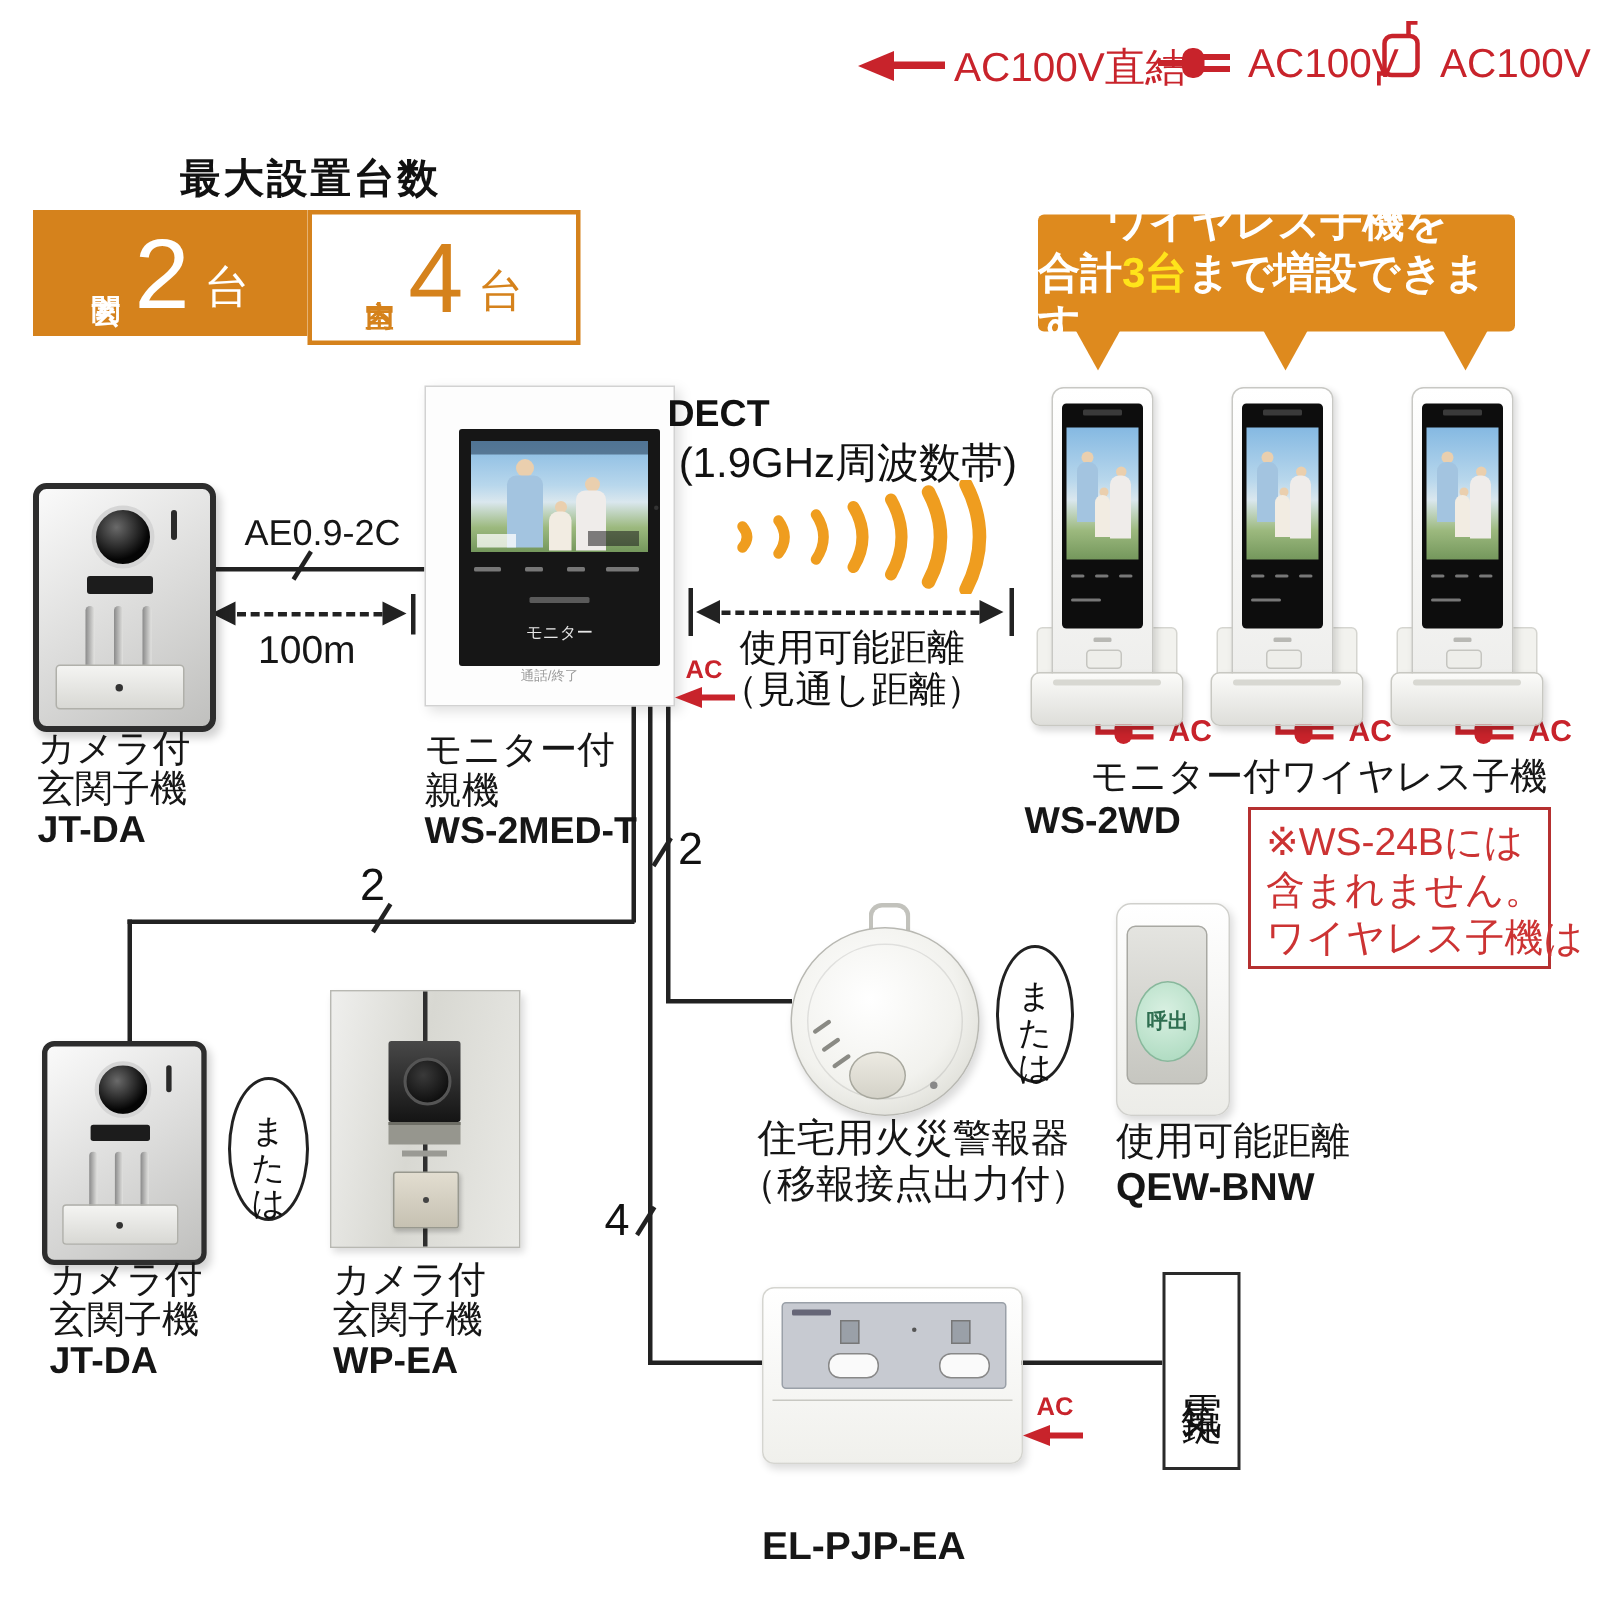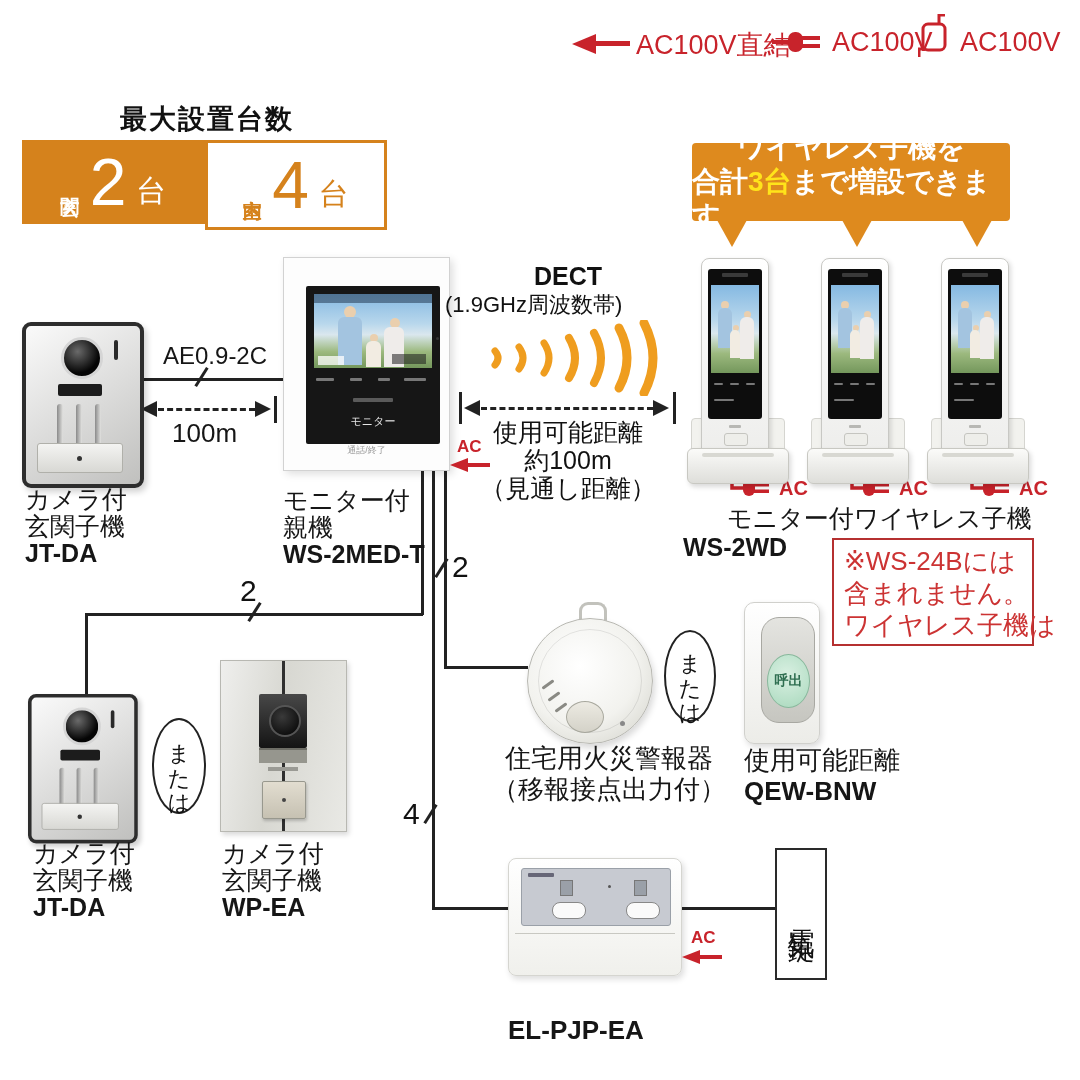--- a/index.html
+++ b/index.html
@@ -49,21 +49,21 @@
   .cradle-front{position:absolute;width:100px;height:34px;background:linear-gradient(#fbfbf9,#dededa);border:1px solid #c8c8c2;border-radius:6px;box-shadow:2px 3px 5px rgba(0,0,0,.15);z-index:3;}
   .gray-dash{position:absolute;background:#777;border-radius:1px;}
   
   .note{position:absolute;left:832px;top:538px;width:202px;height:108px;border:2.5px solid #B53030;background:#fff;padding:5px 10px;box-sizing:border-box;font-size:26px;line-height:32px;font-weight:500;color:#CC3333;z-index:4;white-space:nowrap;}
   
   .smoke-disc{position:absolute;left:527px;top:618px;width:124px;height:124px;border-radius:50%;background:radial-gradient(circle at 42% 38%,#ffffff,#f2f2ee 55%,#dbdbd4 85%,#c9c9c2);border:1px solid #b8b8b2;box-shadow:2px 4px 6px rgba(0,0,0,.15);}
   .smoke-ring{position:absolute;left:10px;top:10px;right:10px;bottom:10px;border:1px solid rgba(0,0,0,.09);border-radius:50%;}
   .vent{position:absolute;width:14px;height:3px;background:#8a8a84;border-radius:2px;transform:rotate(-35deg);}
   
   .callbtn{position:absolute;left:744px;top:602px;width:74px;height:140px;background:linear-gradient(#ffffff,#ecece8);border:1px solid #d0d0cc;border-radius:10px;box-shadow:2px 3px 6px rgba(0,0,0,.15);}
-  .callbtn .btn{position:absolute;left:16px;top:14px;width:52px;height:104px;background:linear-gradient(#e4e4e0,#c6c6c0);border:1px solid #a8a8a2;border-radius:18px;}
+  .callbtn .btn{position:absolute;left:6px;top:14px;width:52px;height:104px;background:linear-gradient(#e4e4e0,#c6c6c0);border:1px solid #a8a8a2;border-radius:6px;}
   .callbtn .green{position:absolute;left:5px;top:36px;width:41px;height:52px;border-radius:50%;background:radial-gradient(circle at 45% 38%,#d9f0e2,#a8d8bc);border:1px solid #88b89c;display:flex;align-items:center;justify-content:center;font-size:14px;font-weight:600;color:#2e6e50;}
   
   .ctrl{position:absolute;left:508px;top:858px;width:172px;height:116px;background:linear-gradient(#ffffff,#f0f0ec);border:1px solid #d5d5d0;border-radius:8px;box-shadow:2px 3px 6px rgba(0,0,0,.14);}
   .ctrl .panel{position:absolute;left:12px;top:9px;width:148px;height:56px;background:#c7cad1;border:1px solid #9aa0a8;border-radius:3px;}
   .ctrl .pill{position:absolute;width:32px;height:15px;background:#fafafa;border:1px solid #888;border-radius:8px;}
   .ctrl .ind{position:absolute;width:11px;height:14px;background:#9aa0a8;border:1px solid #777;}
   .lockbox{position:absolute;left:775px;top:848px;width:48px;height:128px;border:2.5px solid #2a2a2a;background:#fff;display:flex;align-items:center;justify-content:center;writing-mode:vertical-rl;text-orientation:upright;font-size:27px;font-weight:500;letter-spacing:4px;}
 </style>
 </head>
 <body>
@@ -173,40 +173,39 @@
     <div class="abs" style="left:152px;top:79px;width:3px;height:3px;border-radius:50%;background:#333;"></div>
     <div class="abs" style="left:0;top:186px;width:165px;text-align:center;font-size:9px;color:#9a9a9a;">通話/終了</div>
   </div>
   <div class="abs jp" style="left:283px;top:487px;">モニター付</div>
   <div class="abs jp" style="left:283px;top:514px;">親機</div>
   <div class="abs jp" style="left:283px;top:541px;font-weight:600;">WS-2MED-T</div>
   <div class="abs red" style="left:457px;top:437px;font-size:17px;font-weight:700;">AC</div>
   <div class="red-head" style="left:450px;top:458px;"></div>
   <div class="red-line" style="left:466px;top:463px;width:24px;"></div>
 
-  <div class="abs" style="left:445px;top:262px;width:246px;text-align:center;font-size:25px;font-weight:600;">DECT</div>
-  <div class="abs" style="left:445px;top:290px;width:246px;text-align:left;font-size:22px;font-weight:500;">(1.9GHz周波数帯)</div>
+  <div class="abs" style="left:445px;top:262px;width:246px;font-size:25px;font-weight:600;">DECT</div>
+  <div class="abs" style="left:432px;top:290px;width:246px;text-align:right;font-size:28px;font-weight:500;">(1.9GHz周波数帯)</div>
   <svg class="abs" style="left:487px;top:320px;" width="172" height="76" viewBox="0 0 172 76">
     <path d="M8,31 Q14,38 8,45" fill="none" stroke="#EF9D1F" stroke-width="7" stroke-linecap="round"></path>
     <path d="M32,27 Q40,38 32,49" fill="none" stroke="#EF9D1F" stroke-width="7" stroke-linecap="round"></path>
     <path d="M57,23 Q67,38 57,53" fill="none" stroke="#EF9D1F" stroke-width="7" stroke-linecap="round"></path>
     <path d="M82,18 Q94,38 82,58" fill="none" stroke="#EF9D1F" stroke-width="8" stroke-linecap="round"></path>
     <path d="M107,13 Q121,38 107,63" fill="none" stroke="#EF9D1F" stroke-width="8" stroke-linecap="round"></path>
     <path d="M132,8 Q148,38 132,68" fill="none" stroke="#EF9D1F" stroke-width="9" stroke-linecap="round"></path>
     <path d="M157,3 Q175,38 157,73" fill="none" stroke="#EF9D1F" stroke-width="9" stroke-linecap="round"></path>
   </svg>
 
   <div class="endbar" style="left:459px;top:392px;height:32px;"></div>
   <div class="endbar" style="left:673px;top:392px;height:32px;"></div>
   <div class="tri-l" style="left:464px;top:400px;"></div>
   <div class="tri-r" style="left:653px;top:400px;"></div>
   <div class="dash-h" style="left:481px;top:407px;width:172px;"></div>
   <div class="abs" style="left:455px;top:418px;width:226px;text-align:center;font-size:25px;line-height:28px;font-weight:500;">
     <div>使用可能距離</div>
-    <div>約100m</div>
     <div>（見通し距離）</div>
   </div>
 
   <div class="cradle-back" style="left:691px;top:418px;"></div>
   <div class="hs-body" style="left:701px;top:258px;">
     <div class="hs-screen">
       <div class="gray-dash" style="left:14px;top:4px;width:26px;height:4px;background:#3a3a3a;"></div>
       <div class="photo" style="left:3px;top:16px;width:48px;height:88px;">
         <div class="head" style="left:10px;top:16px;width:8px;height:8px;"></div>
         <div class="body-shape" style="left:7px;top:23px;width:14px;height:40px;background:#a3c4e0;"></div>

